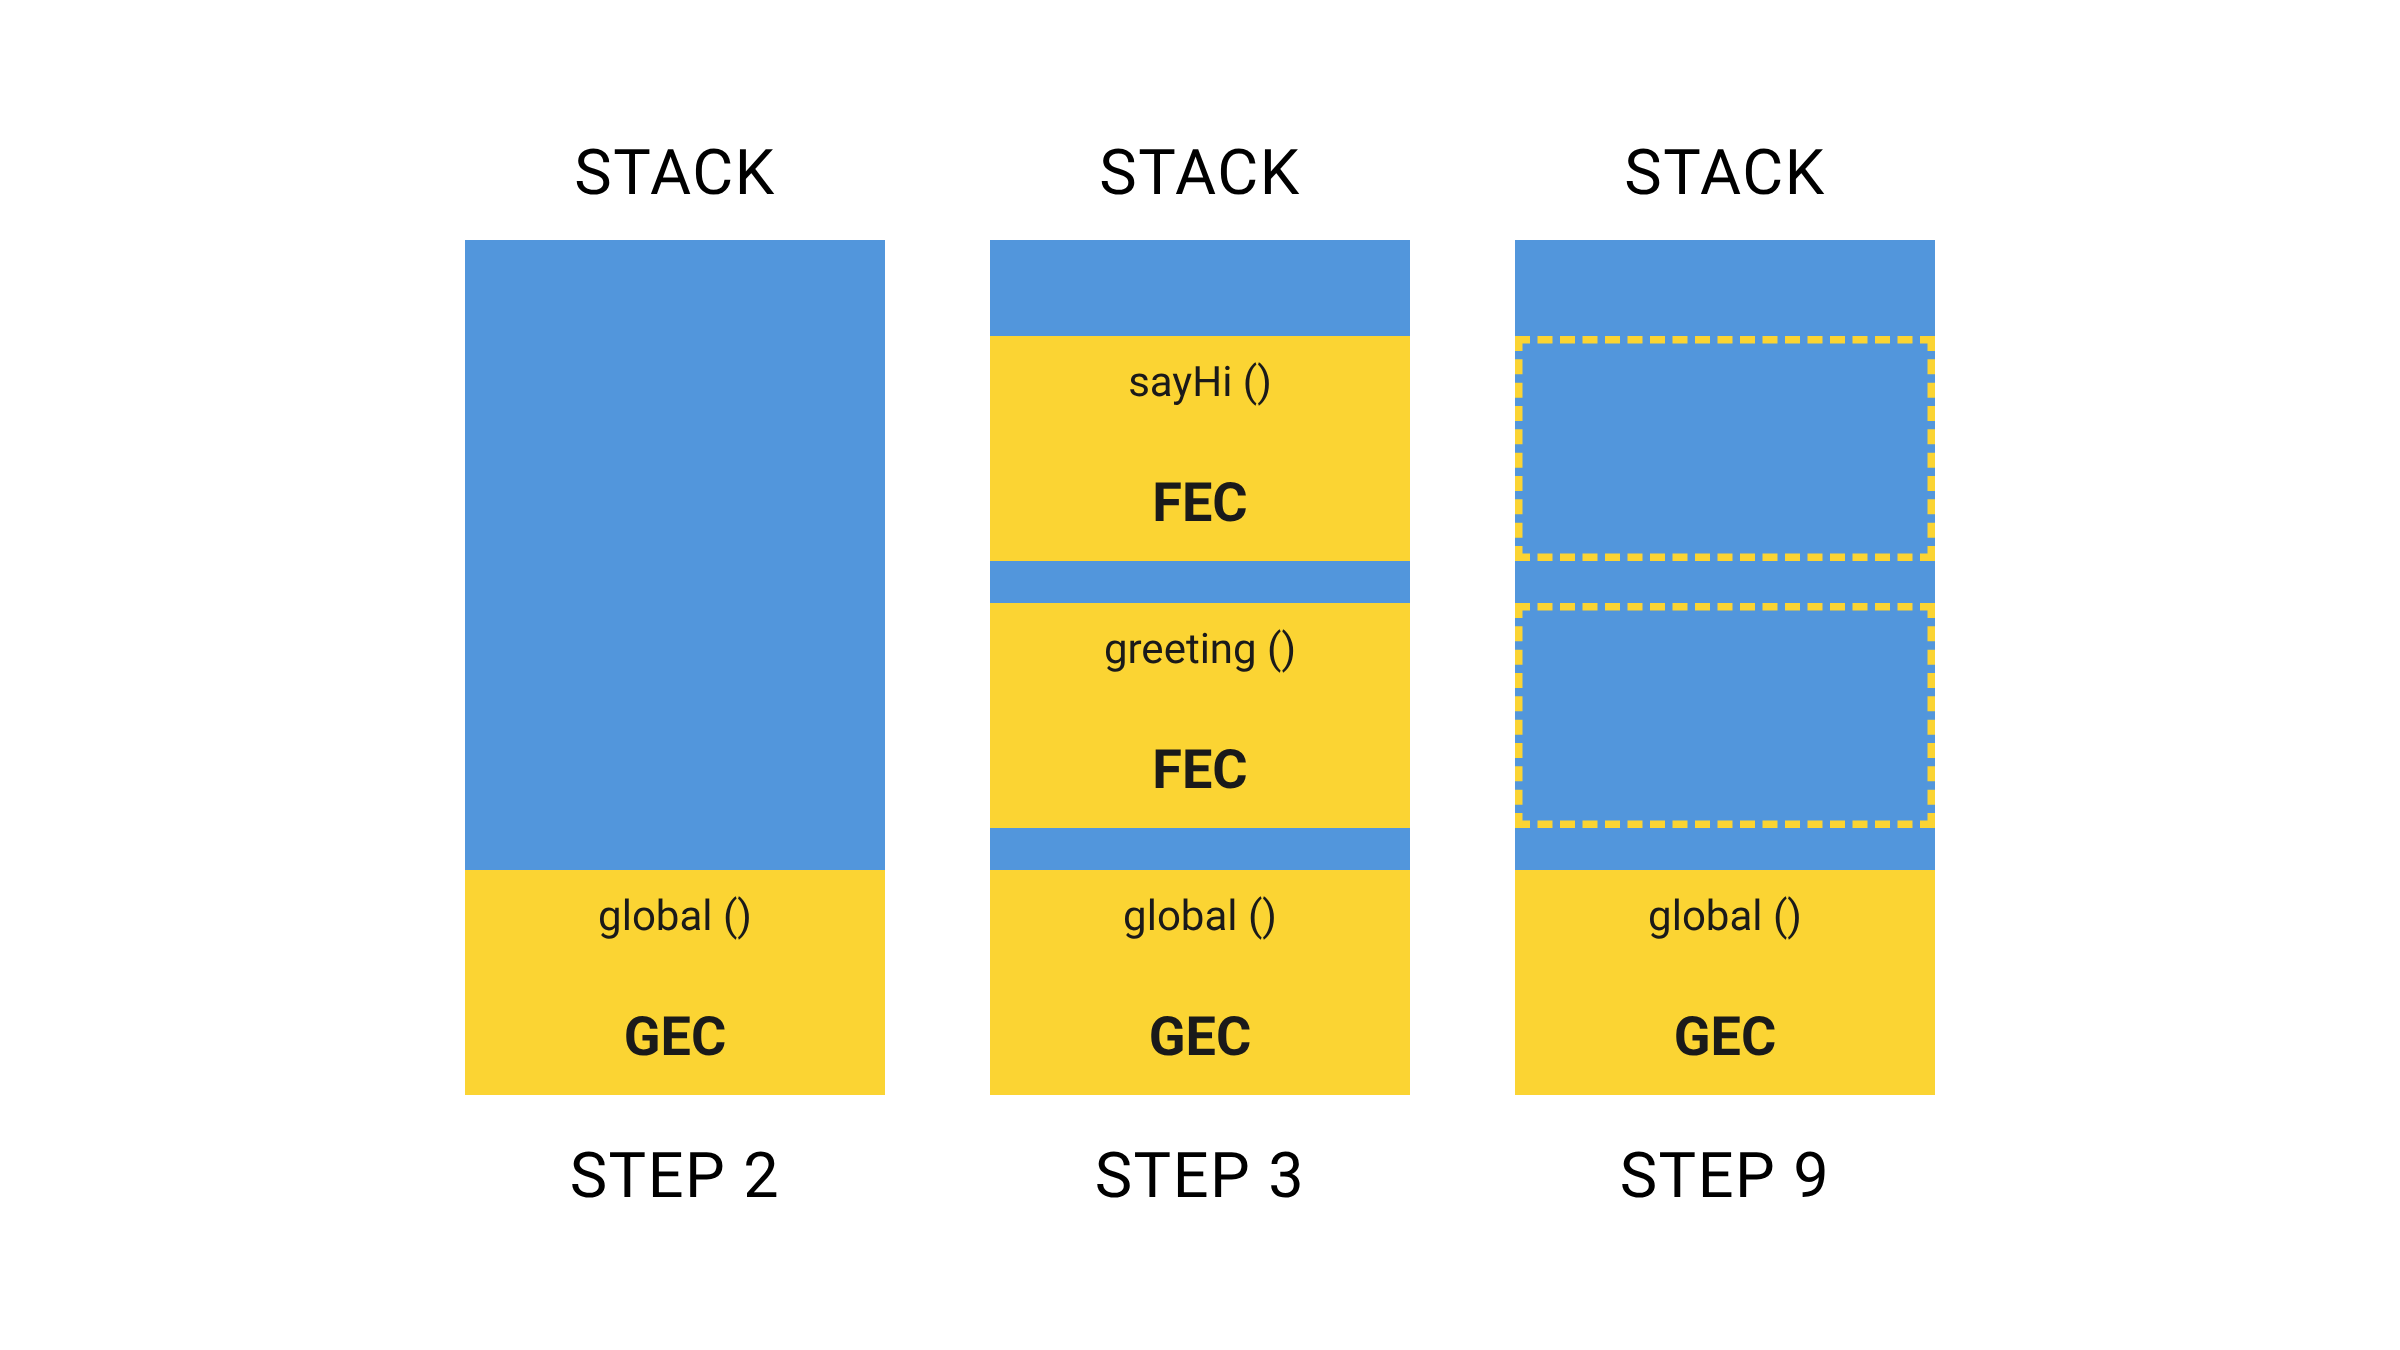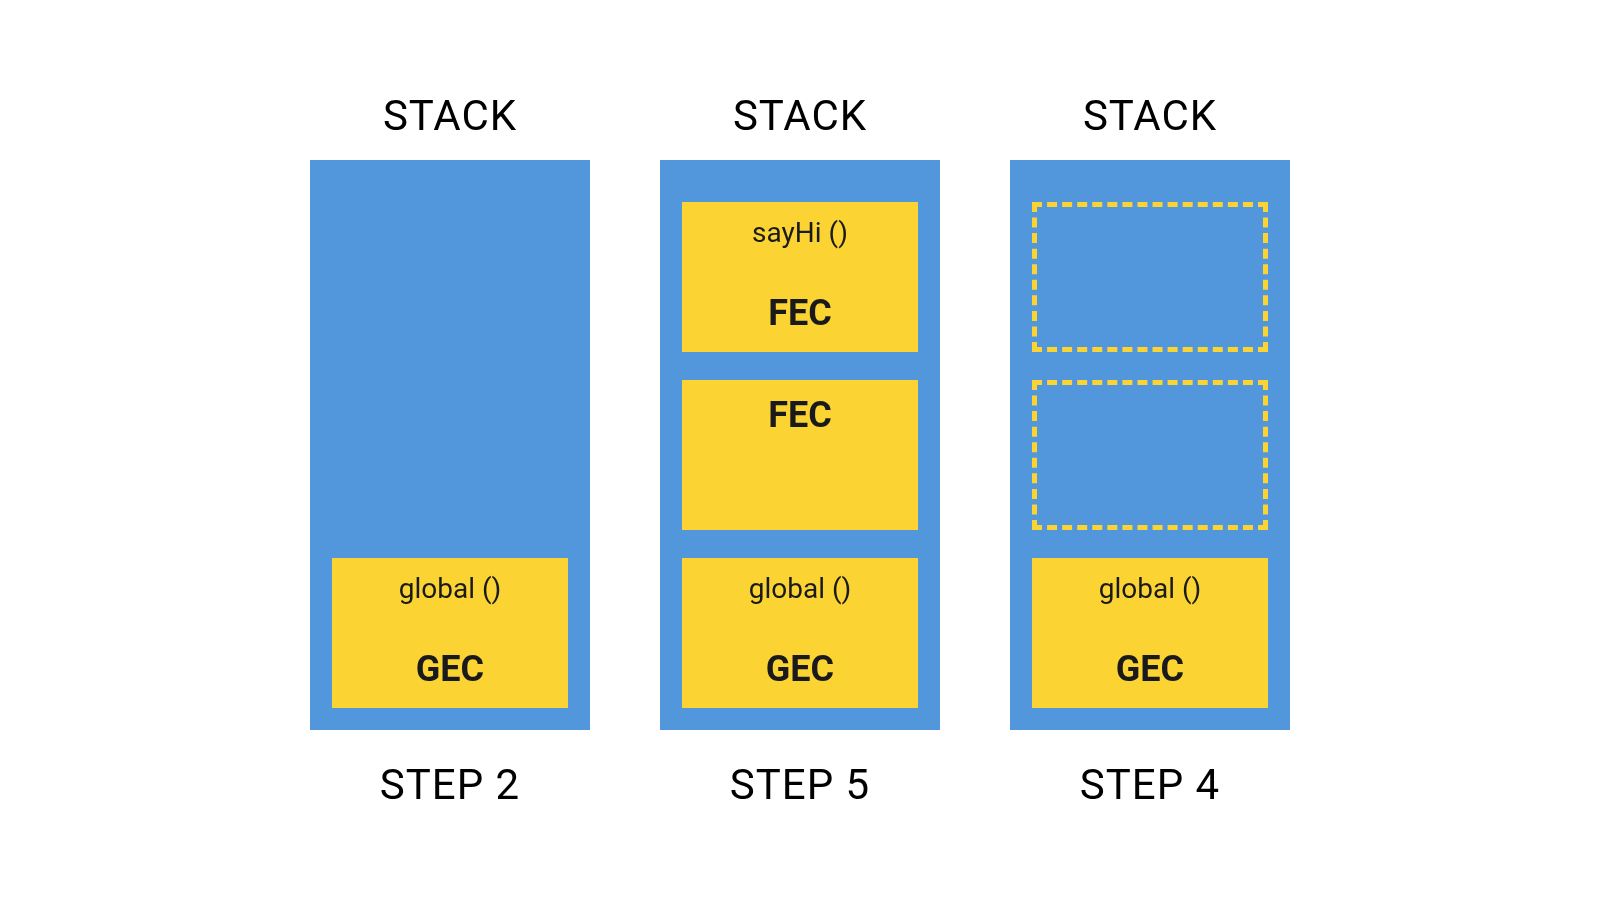--- a/index.html
+++ b/index.html
@@ -31,21 +31,20 @@
       font-size: 42px;
       font-weight: 400;
       color: #000;
       margin-bottom: 20px;
       letter-spacing: 1px;
     }
     .stack-box {
       width: 280px;
       height: 570px;
       background: #5296dc;
-      padding: 22px;
       display: flex;
       flex-direction: column;
       justify-content: flex-end;
       gap: 28px;
     }
     .frame {
       background: #fbd433;
       height: 150px;
       display: flex;
       flex-direction: column;
@@ -96,36 +95,37 @@
   </div>
 
   <div class="column">
     <div class="stack-title">STACK</div>
     <div class="stack-box">
       <div class="frame">
         <div class="frame-name">sayHi ()</div>
         <div class="frame-type">FEC</div>
       </div>
       <div class="frame">
+        <div class="frame-name">greeting ()</div>
         <div class="frame-type">FEC</div>
       </div>
       <div class="frame">
         <div class="frame-name">global ()</div>
         <div class="frame-type">GEC</div>
       </div>
     </div>
-    <div class="step-label">STEP 5</div>
+    <div class="step-label">STEP 3</div>
   </div>
 
   <div class="column">
     <div class="stack-title">STACK</div>
     <div class="stack-box">
       <div class="frame-empty"></div>
       <div class="frame-empty"></div>
       <div class="frame">
         <div class="frame-name">global ()</div>
         <div class="frame-type">GEC</div>
       </div>
     </div>
-    <div class="step-label">STEP 4</div>
+    <div class="step-label">STEP 9</div>
   </div>
 
 </div>
 
 </body></html>

